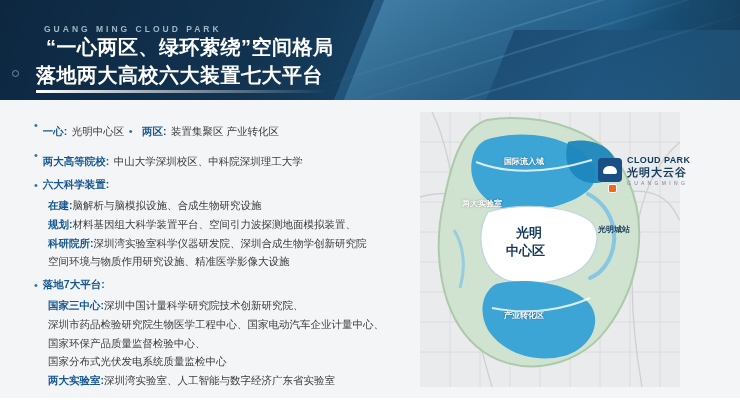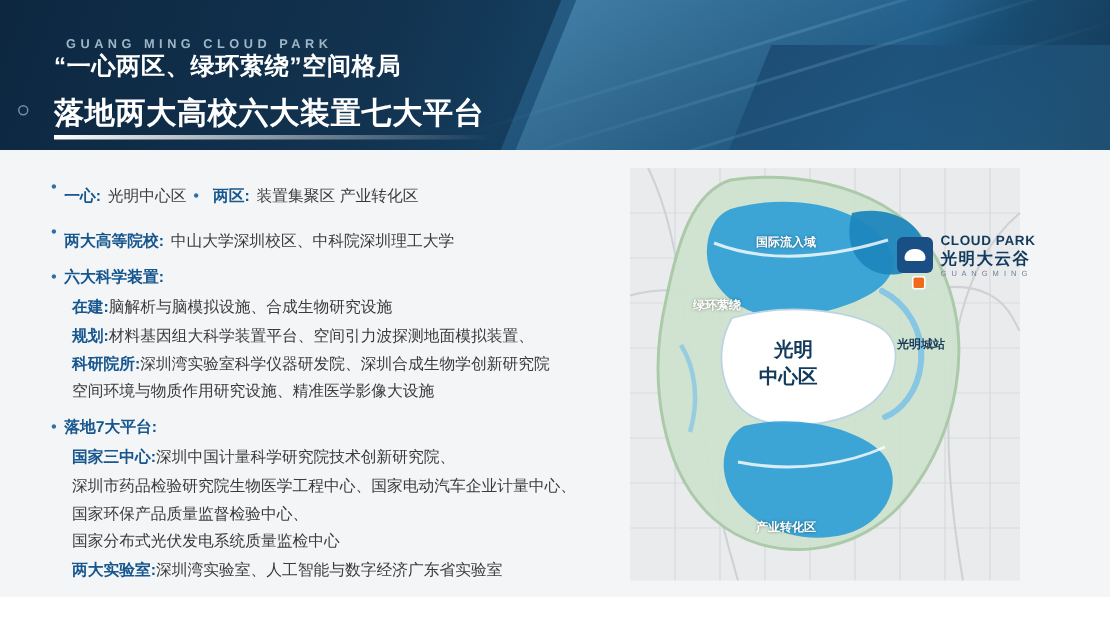--- a/index.html
+++ b/index.html
@@ -40,22 +40,22 @@
   .hdr-poly3 {
     position:absolute; right:-10px; top:30px; width:260px; height:120px;
     background: linear-gradient(135deg, rgba(25,70,110,0.8), rgba(70,150,195,0.25));
     transform: skewX(-22deg);
   }
   .eyebrow {
     position:absolute; left:44px; top:24px;
     color:#9fb6c8; font-size:8.5px; letter-spacing:3px; font-weight:700;
   }
   .title1 {
-    position:absolute; left:36px; top:34px;
-    color:#ffffff; font-size:16px; font-weight:700; letter-spacing:.5px;
+    position:absolute; left:46px; top:34px;
+    color:#ffffff; font-size:20px; font-weight:700; letter-spacing:.5px;
     white-space:nowrap;
   }
   .title2 {
     position:absolute; left:36px; top:62px;
     color:#ffffff; font-size:20px; font-weight:700; letter-spacing:.5px;
     white-space:nowrap;
   }
   .title-underline {
     position:absolute; left:36px; top:90px; width:292px; height:3px;
     background: linear-gradient(90deg,#ffffff, rgba(255,255,255,0));
@@ -245,25 +245,25 @@
         <path d="M196 92 C212 100, 224 118, 222 140 C220 160, 208 172, 198 176" fill="none" stroke="#7fc3e6" stroke-width="4" stroke-linecap="round" opacity=".9"></path>
         <path d="M62 128 C72 144, 74 166, 68 186" fill="none" stroke="#7fc3e6" stroke-width="3" opacity=".7"></path>
 
         <g stroke="#ffffff" stroke-width="2" opacity=".8" fill="none">
           <path d="M84 60 C120 74, 160 70, 200 58"></path>
           <path d="M100 206 C140 214, 176 206, 198 196"></path>
         </g>
       </svg>
 
       <div class="maplabel" style="left:112px; top:54px;">国际流入域</div>
-      <div class="maplabel" style="left:70px; top:96px;">绿环萦绕</div>
+      <div class="maplabel" style="left:70px; top:96px;">两大实验室</div>
       <div class="maplabel big" style="left:124px; top:122px;">光明</div>
       <div class="maplabel big" style="left:114px; top:140px;">中心区</div>
       <div class="maplabel dark" style="left:206px; top:122px;">光明城站</div>
-      <div class="maplabel" style="left:112px; top:208px;margin-top:36px;">产业转化区</div>
+      <div class="maplabel" style="left:112px; top:208px;">产业转化区</div>
 
       <div class="poi-dot" style="left:216px; top:82px;"></div>
 
       <div class="logo-badge">
         <div class="logo-mark"></div>
         <div>
           <div class="logo-en">CLOUD PARK</div>
           <div class="logo-cn">光明大云谷</div>
           <div class="logo-sub">G U A N G M I N G</div>
         </div>

